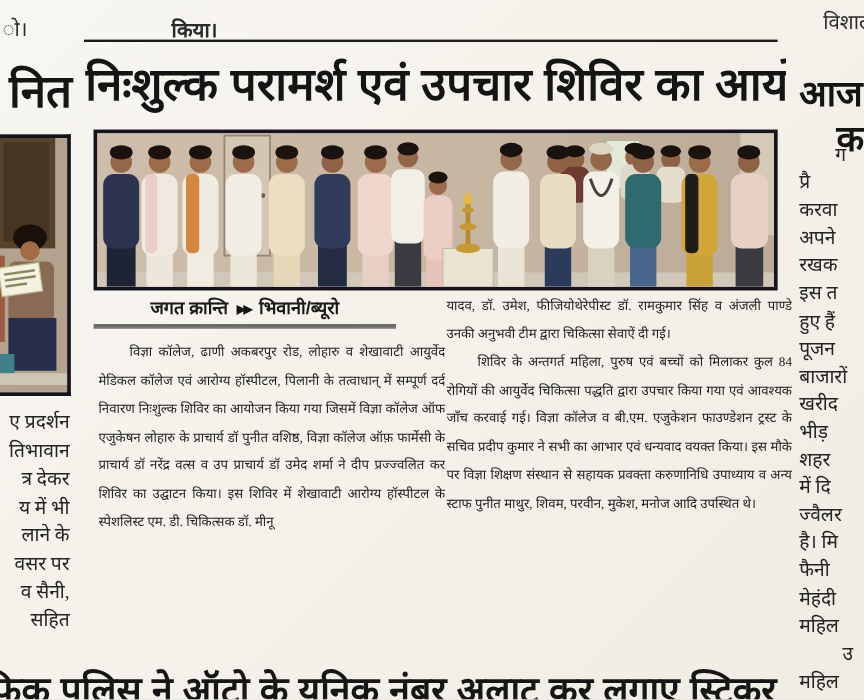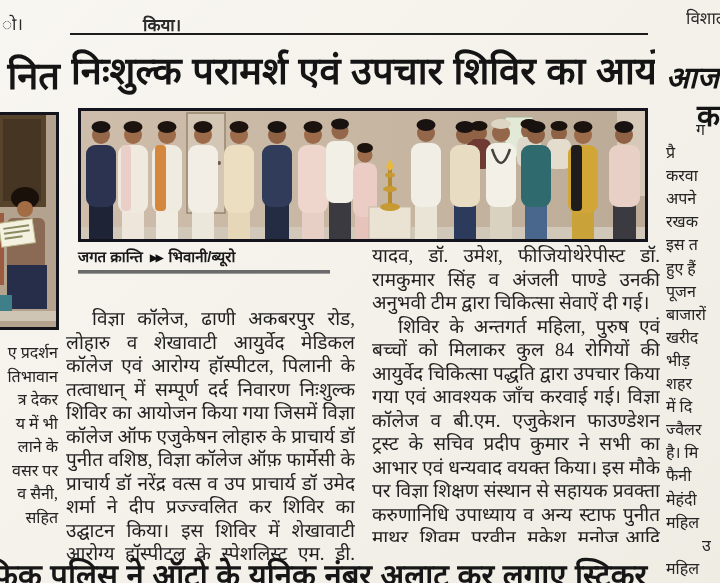--- a/index.html
+++ b/index.html
@@ -22,43 +22,43 @@
   .photo-main{
     left:78px;top:108px;width:564px;height:128px;
     border:3px solid #14141f;background:#c8b7a4;
   }
   .photo-left{
     left:-6px;top:112px;width:62px;height:212px;
     border:3px solid #14141c;border-left:none;background:#b3a38e;
   }
   
   .byline{
-    left:78px;top:246px;width:252px;
+    left:78px;top:246px;width:252px;text-align:center;
     font-family:"Liberation Sans", sans-serif;font-weight:700;
     font-size:15px;color:#1a1a1a;white-space:nowrap;
   }
   .byline .arrow{font-size:10px;letter-spacing:-2px;position:relative;top:-1px;padding:0 3px;color:#111;}
   .byline-rule{left:78px;top:270px;width:252px;height:3px;background:#6a6a6a;border-bottom:1px solid #9a9a9a;}
   
   .col{
-    font-size:19px;line-height:23.5px;text-align:justify;color:#1f1f1f;overflow:hidden;
+    font-size:11px;line-height:23.5px;text-align:justify;color:#1f1f1f;overflow:hidden;
   }
   .col p{margin:0;}
   .col p.ind{text-indent:26px;}
-  .col-left{left:66px;top:283px;width:289px;height:260px;margin-top:24px;}
+  .col-left{left:82px;top:283px;width:289px;height:260px;}
   .col-right{left:372px;top:244px;width:288px;height:298px;}
   
   .lr-head{
     left:-14px;top:48px;width:74px;text-align:right;overflow:visible;
     font-family:"Liberation Sans", sans-serif;font-weight:700;font-size:38px;color:#151515;white-space:nowrap;
   }
   .lr-lines{left:-40px;top:341px;width:98px;text-align:right;font-size:16px;line-height:23.5px;color:#242424;}
   .lr-lines div{white-space:nowrap;}
   
-  .rr-head1{left:666px;top:56px;font-family:"Liberation Sans", sans-serif;font-weight:700;font-size:30px;color:#141414;white-space:nowrap;font-style:italic;}
+  .rr-head1{left:666px;top:56px;font-family:"Liberation Sans", sans-serif;font-weight:700;font-size:30px;color:#141414;white-space:nowrap;}
   .rr-head2{left:697px;top:94px;font-family:"Liberation Sans", sans-serif;font-weight:700;font-size:30px;color:#141414;white-space:nowrap;}
   .rr-lines{left:666px;top:118px;width:230px;font-size:16px;line-height:23.1px;color:#242424;}
   .rr-lines div{white-space:nowrap;}
   .rr-lines div.ind1{padding-left:30px;}
   .rr-lines div.ind2{padding-left:36px;}
   
   .bottom-headline{
     left:-14px;top:553px;width:900px;
     font-family:"Liberation Sans", sans-serif;font-weight:700;
     font-size:31px;color:#161616;white-space:nowrap;

